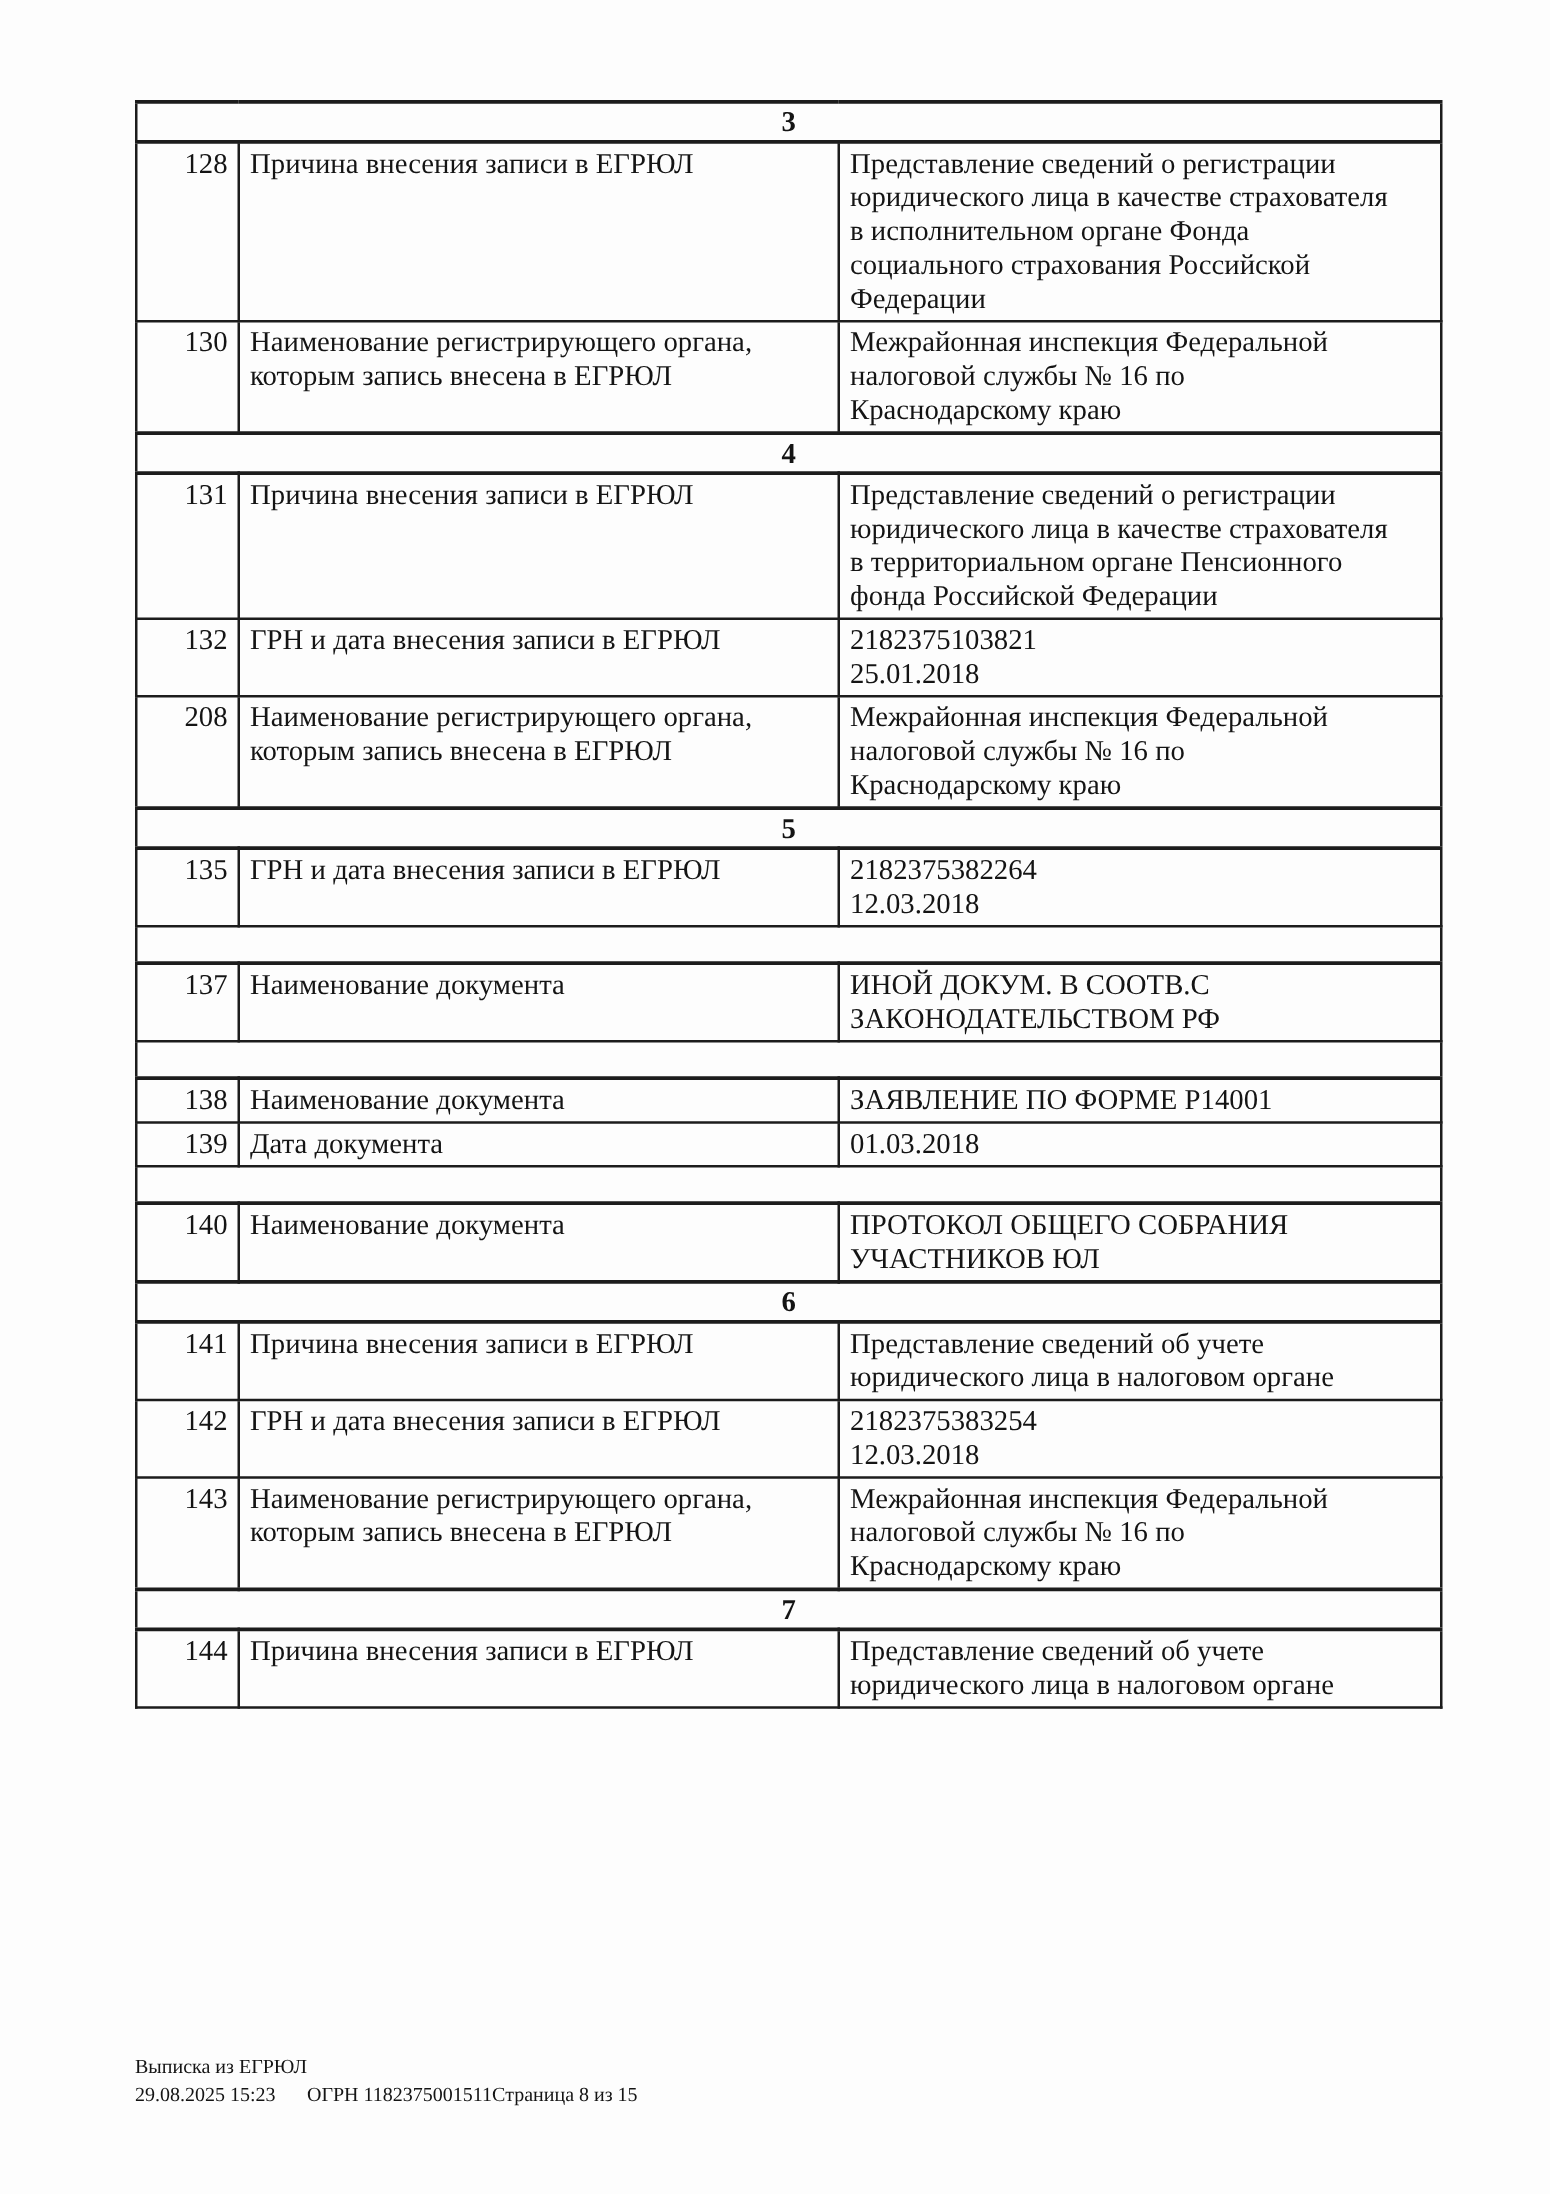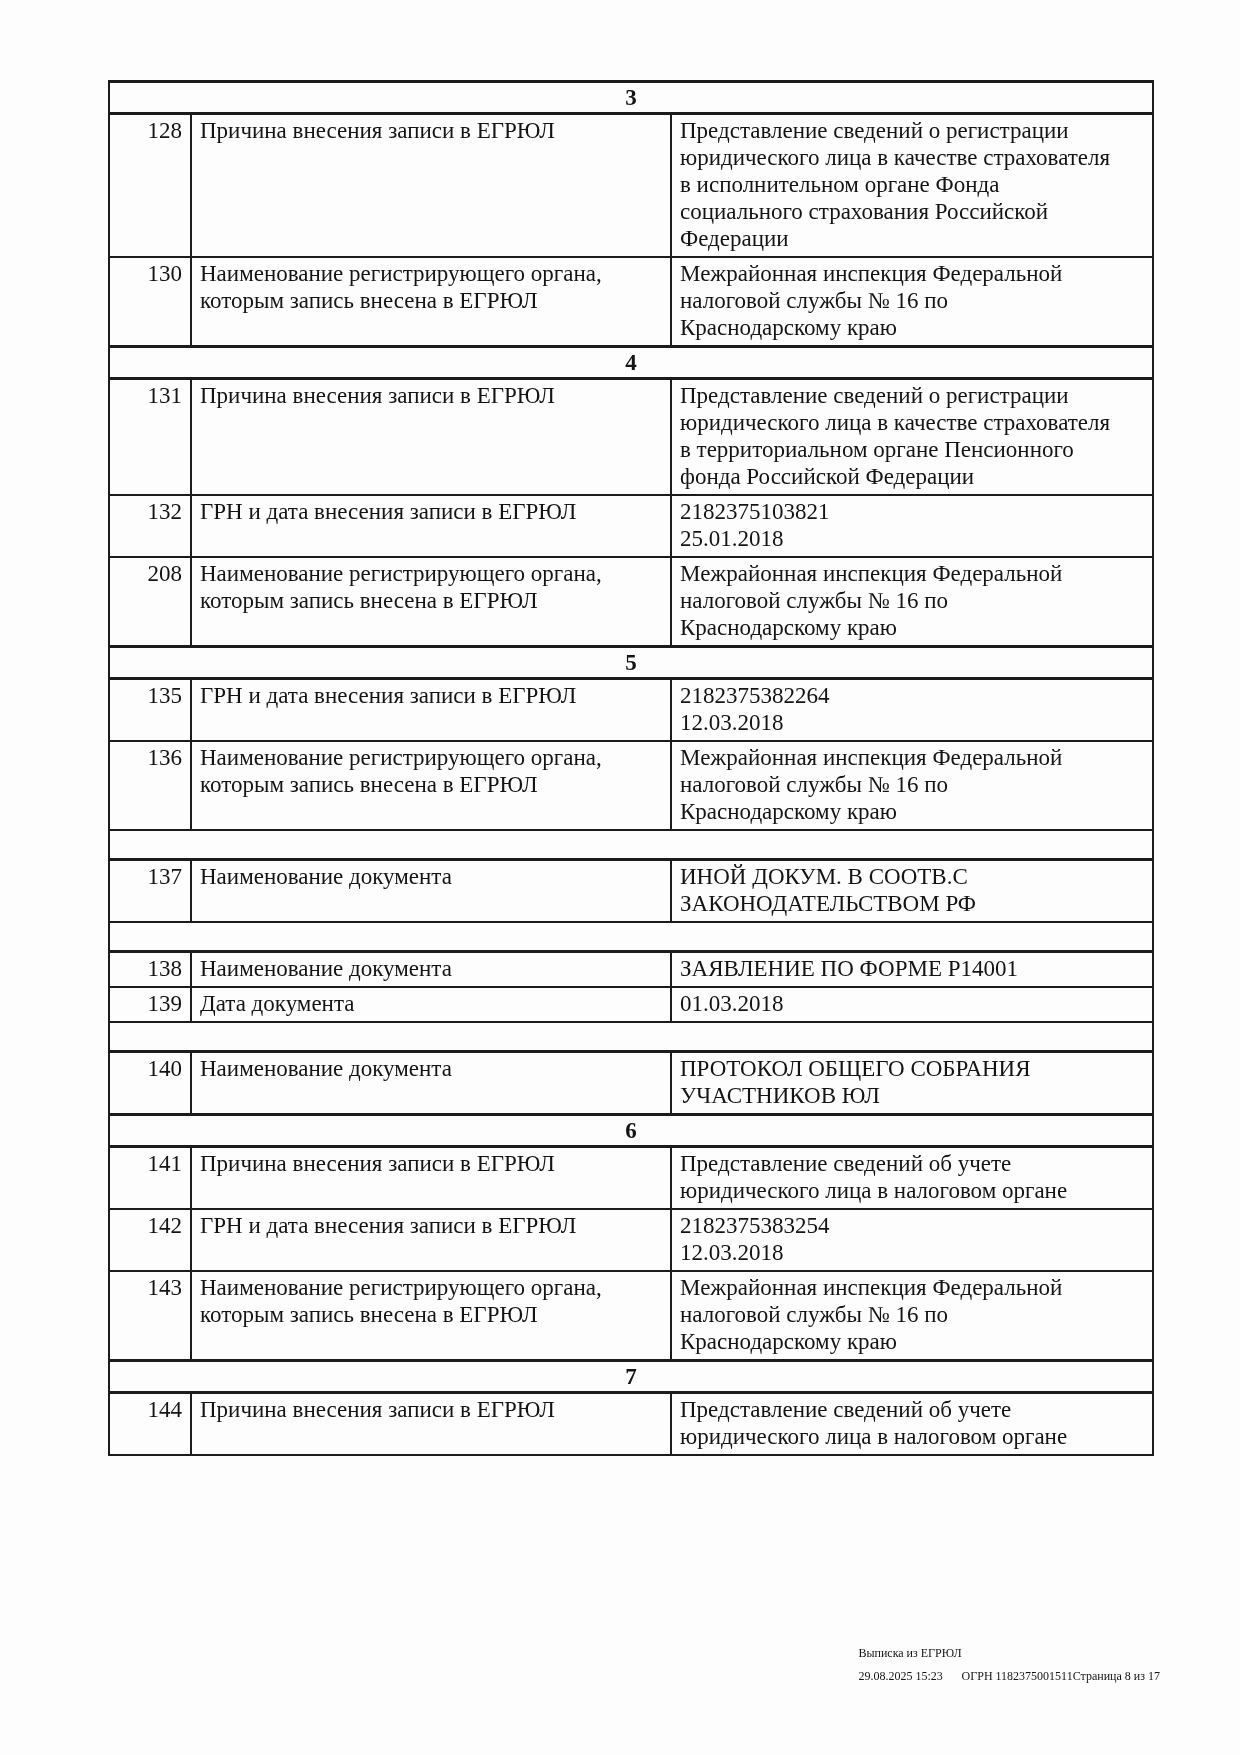--- a/index.html
+++ b/index.html
@@ -58,23 +58,23 @@
   }
   tr.subheader td {
     border-top-width: 3px;
   }
   .footer {
     position: absolute;
     left: 108px;
     right: 80px;
     top: 1642px;
     display: flex;
-    justify-content: flex-end;
+    justify-content: flex-start;
     align-items: flex-end;
-    font-size: 12px;
+    font-size: 16px;
     line-height: 23px;
   }
   .footer .left-block { text-align: left; }
 </style>
 </head>
 <body>
 
 <div class="sheet">
 
   <table class="egrul">
@@ -131,28 +131,20 @@
         </tr>
         <tr class="section">
           <td class="section-cell" colspan="3">5</td>
         </tr>
         <tr class="field">
           <td class="num-cell" colspan="1">135</td>
           <td class="label-cell" colspan="1">ГРН и дата внесения записи в ЕГРЮЛ</td>
           <td class="value-cell" colspan="1">2182375382264
 12.03.2018</td>
         </tr>
-        <tr class="field">
-          <td class="num-cell" colspan="1">136</td>
-          <td class="label-cell" colspan="1">Наименование регистрирующего органа,
-которым запись внесена в ЕГРЮЛ</td>
-          <td class="value-cell" colspan="1">Межрайонная инспекция Федеральной
-налоговой службы № 16 по
-Краснодарскому краю</td>
-        </tr>
         <tr class="spacer">
           <td class="spacer-cell" colspan="3"></td>
         </tr>
         <tr class="field">
           <td class="num-cell" colspan="1">137</td>
           <td class="label-cell" colspan="1">Наименование документа</td>
           <td class="value-cell" colspan="1">ИНОЙ ДОКУМ. В СООТВ.С
 ЗАКОНОДАТЕЛЬСТВОМ РФ</td>
         </tr>
         <tr class="spacer">
@@ -211,16 +203,16 @@
         </tr>
       </tbody>
   </table>
 
   <div class="footer">
     <div class="left-block">
       <div>Выписка из ЕГРЮЛ</div>
       <div>29.08.2025 15:23</div>
     </div>
     <div>ОГРН 1182375001511</div>
-    <div>Страница 8 из 17</div>
+    <div>Страница 8 из 15</div>
   </div>
 
 </div>
 
 </body></html>

